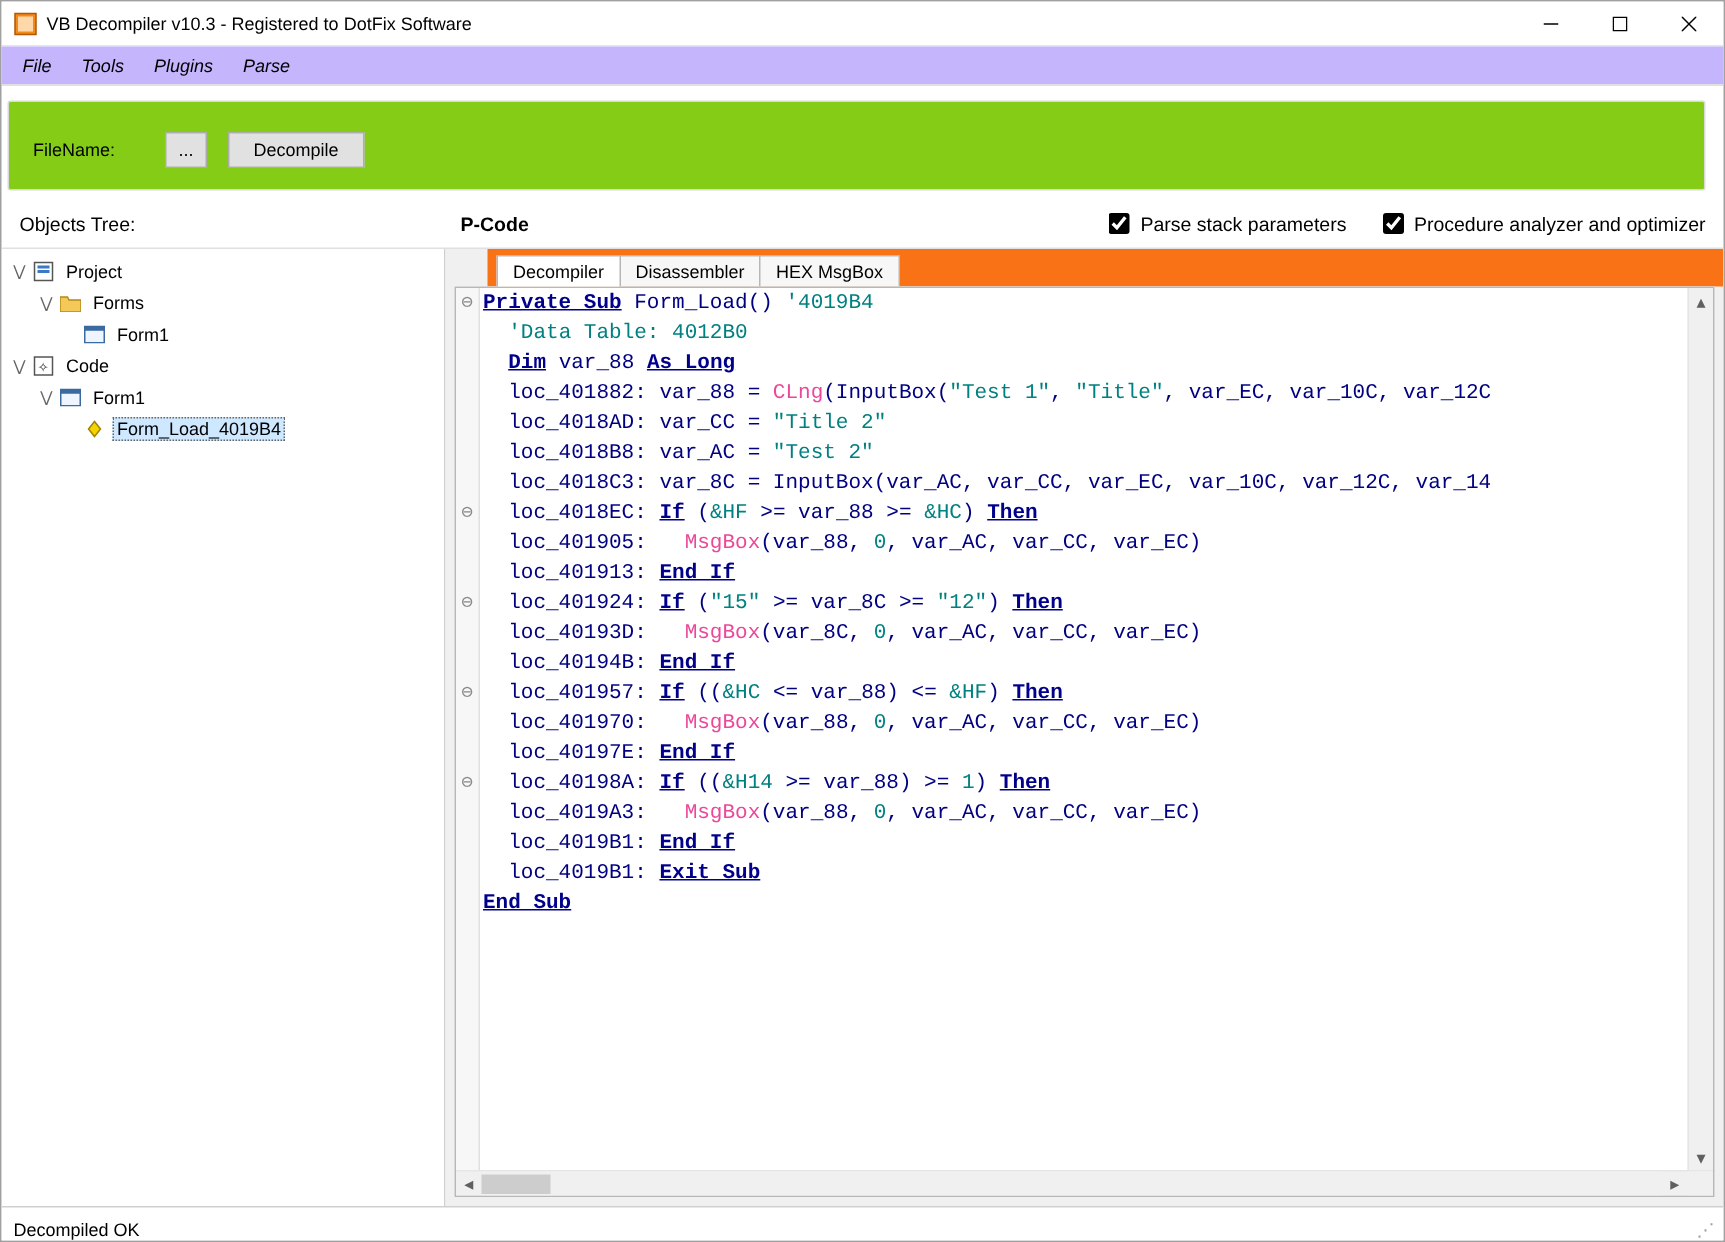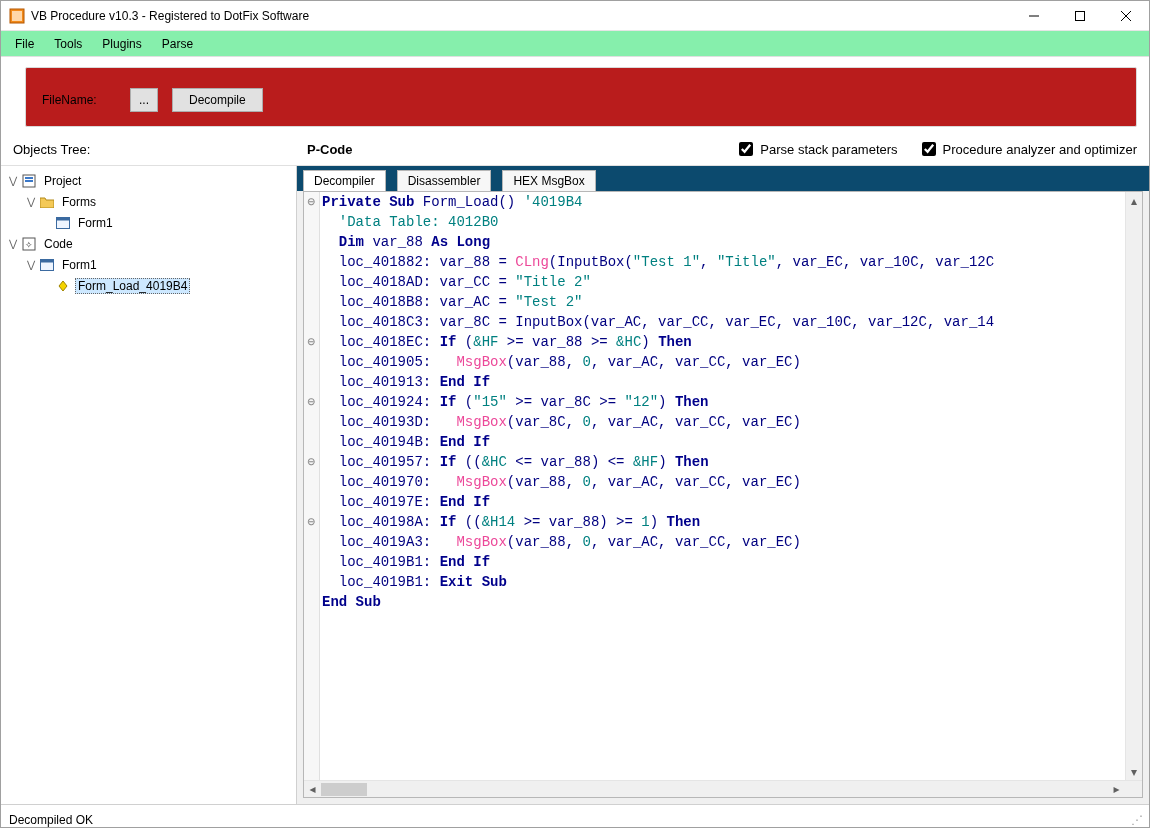--- a/index.html
+++ b/index.html
@@ -31,35 +31,36 @@
   .titlebar .winbtn {
     width: 46px; height: 100%;
     display: flex; align-items: center; justify-content: center;
     font-family: "Segoe UI Symbol", sans-serif;
   }
   
   .menubar {
     display: flex;
     align-items: center;
     padding: 1px 4px;
-    background: #86efac;
+    background: #c4b5fd;
     border-bottom: 1px solid #e0e0e0;
     height: 26px;
+    font-style: italic;
   }
   .menubar .menu-item { padding: 4px 10px; }
   
   .top-panel {
-    margin: 10px 12px 6px 24px;
+    margin: 10px 12px 6px 4px;
     border: 1px solid #d9d9d9;
     border-radius: 2px;
     padding: 20px 10px 14px 16px;
     display: flex;
     align-items: center;
     gap: 14px;
-    background: #b91c1c;
+    background: #84cc16;
   }
   .top-panel .label { width: 74px; }
   .top-panel input[type=text] {
     flex: 1;
     height: 24px;
     border: 1px solid #7a7a7a;
     padding: 0 5px;
     font-family: inherit;
     font-size: 12px;
   }
@@ -119,22 +120,23 @@
   .code-pane {
     flex: 1;
     display:flex;
     flex-direction:column;
     overflow:hidden;
     background:#f0f0f0;
   }
   .tabs {
     display:flex;
     padding: 4px 6px 0 6px;
-    gap:12px;
-    background:#0c4a6e;
+    gap:0;
+    background:#f97316;
+    margin-left:28px;
   }
   .tab {
     padding: 3px 10px;
     border: 1px solid #b7b7b7;
     border-bottom: none;
     background:#f7f7f7;
     margin-right:-1px;
     font-size:12px;
   }
   .tab.active {
@@ -171,21 +173,21 @@
   .code-lines {
     flex:1;
     overflow:hidden;
     font-family: Consolas, "Courier New", monospace;
     font-size:14px;
     line-height:20px;
     white-space: pre;
     padding-left:2px;
   }
   .code-lines .line { height:20px; }
-  .kw { color:#00008b; font-weight:bold; }
+  .kw { color:#00008b; font-weight:bold;text-decoration:underline; }
   .str { color:#008080; }
   .num { color:#008080; }
   .cmt { color:#008080; }
   .fn { color:#ec4899; font-weight:normal; }
   .plain { color:#000080; }
   
   .vscroll {
     width:17px;
     background:#f0f0f0;
     border-left:1px solid #e5e5e5;
@@ -224,21 +226,21 @@
 </head>
 <body>
 
 <div class="titlebar">
   <span class="app-icon">
     <svg width="16" height="16">
         <rect x="1" y="1" width="14" height="14" fill="#f28a1a" stroke="#b35600"></rect>
         <rect x="3" y="3" width="10" height="10" fill="#ffd7a8"></rect>
       </svg>
   </span>
-  <span class="title">VB Procedure v10.3 - Registered to DotFix Software</span>
+  <span class="title">VB Decompiler v10.3 - Registered to DotFix Software</span>
   <div class="winbtns">
     <div class="winbtn">
         <svg width="10" height="10">
           <line x1="0" y1="5" x2="10" y2="5" stroke="#000"></line>
         </svg>
       </div>
     <div class="winbtn">
         <svg width="10" height="10">
           <rect x="0.5" y="0.5" width="9" height="9" fill="none" stroke="#000"></rect>
         </svg>

